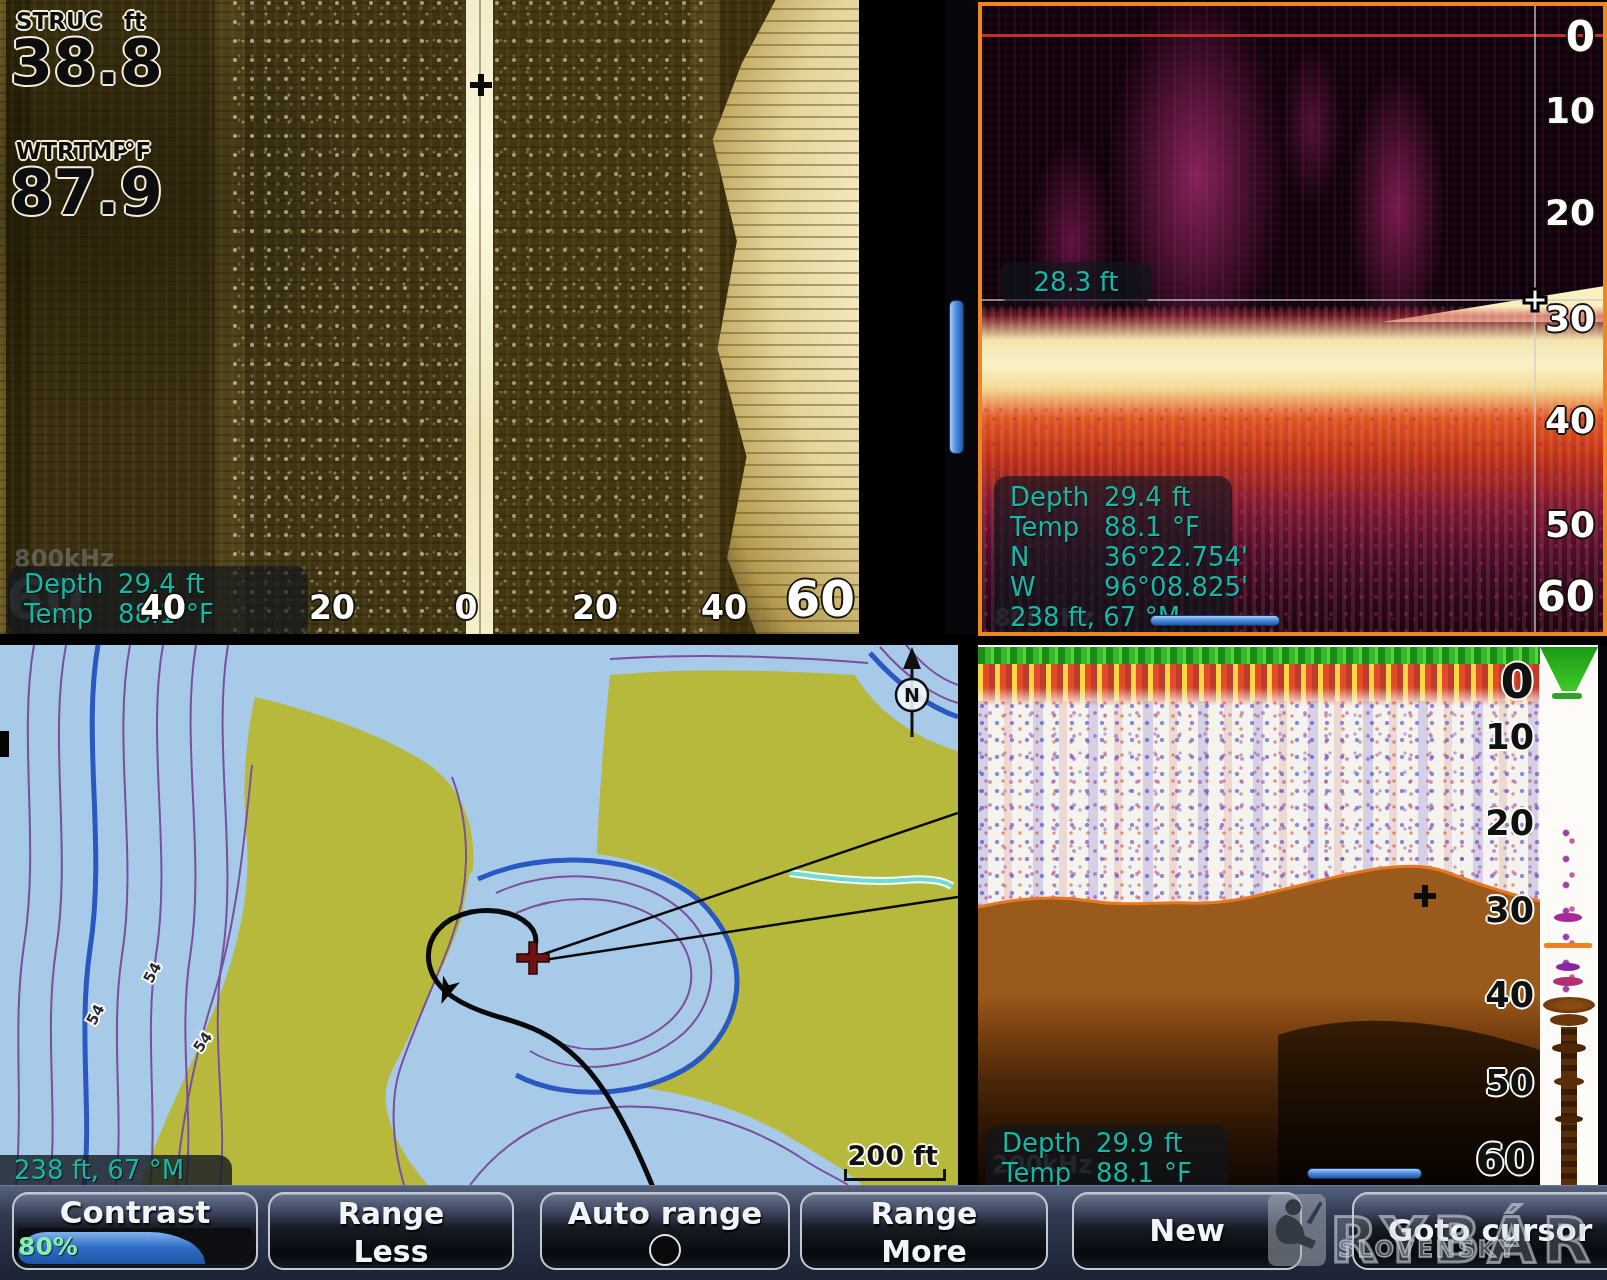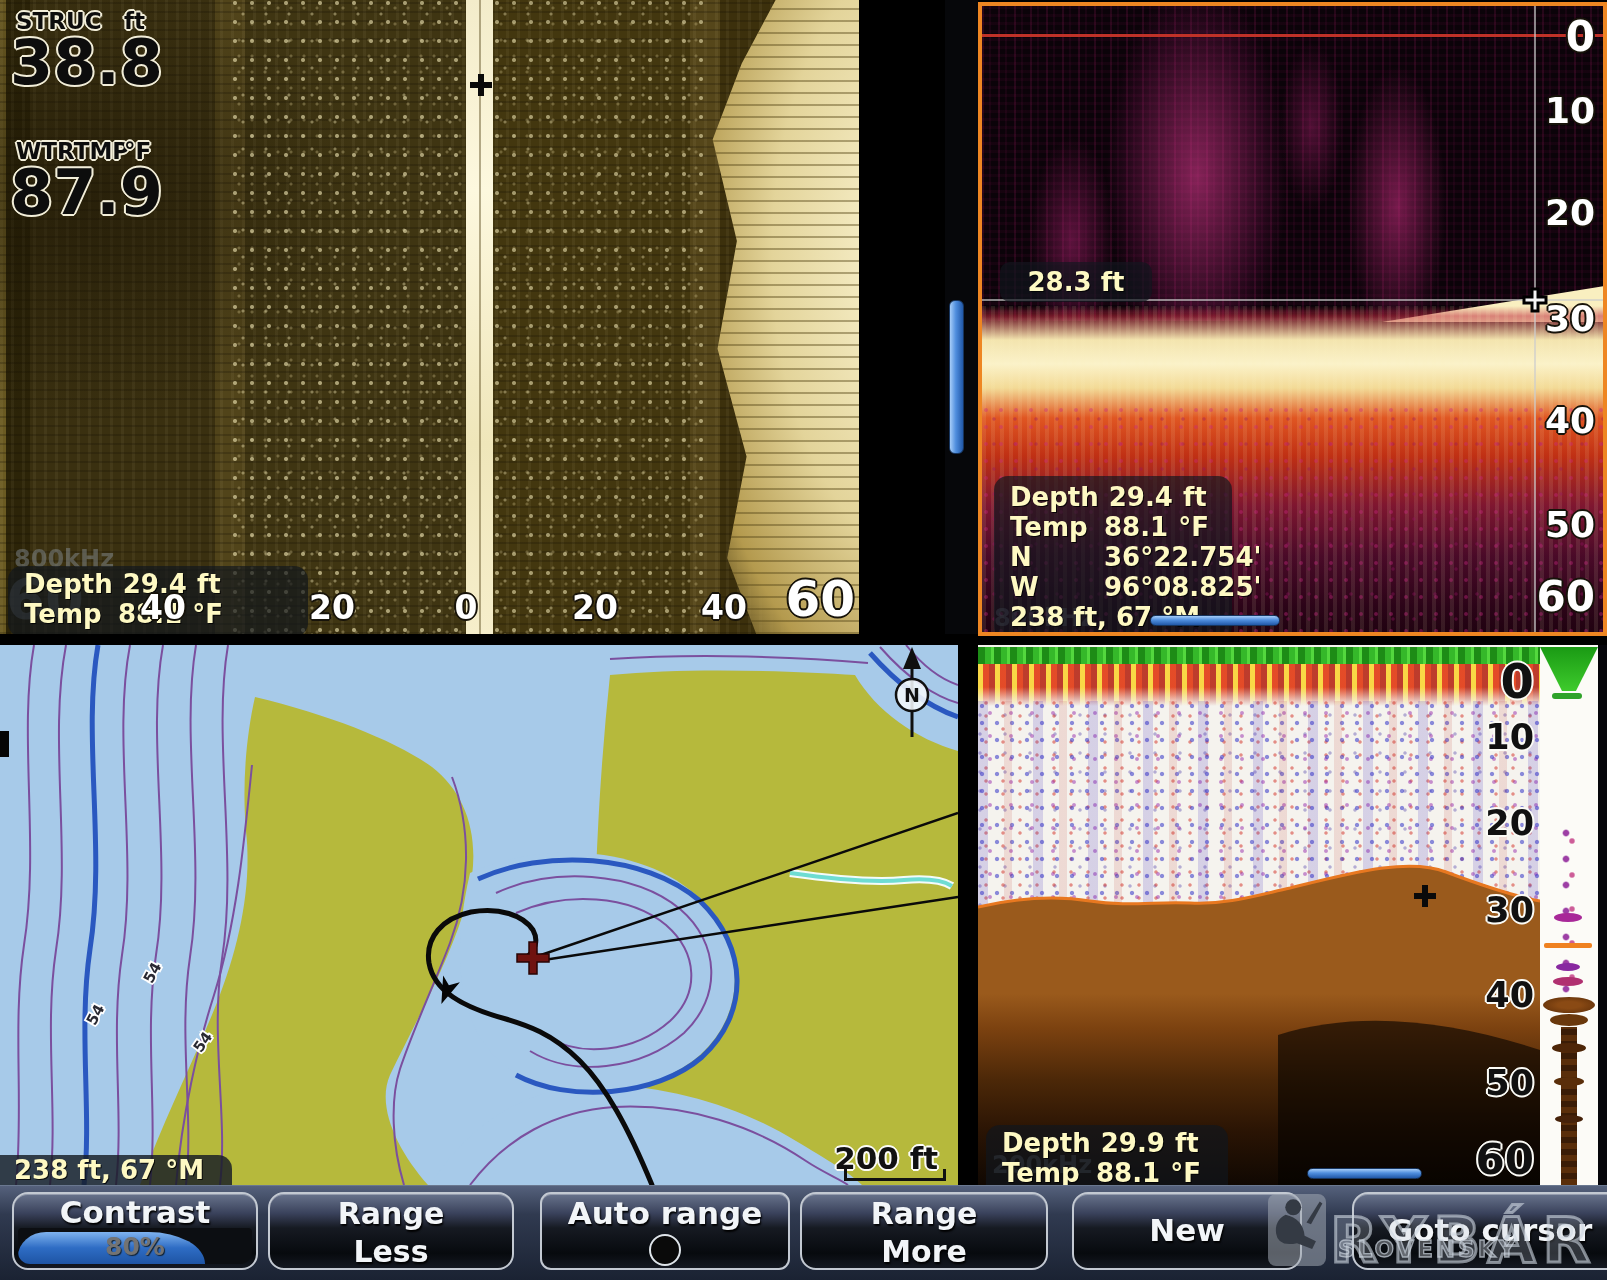--- a/index.html
+++ b/index.html
@@ -4,21 +4,21 @@
 <style>
   html,body{margin:0;padding:0;width:1607px;height:1280px;background:#000;overflow:hidden;
     font-family:"DejaVu Sans","Liberation Sans",sans-serif;}
   .abs{position:absolute;}
   .noi{pointer-events:none;}
   
   .ow{color:#fff;font-weight:bold;text-shadow:2px 0 0 #17130a,-2px 0 0 #17130a,0 2px 0 #17130a,0 -2px 0 #17130a,1px 1px 0 #17130a,-1px -1px 0 #17130a,1px -1px 0 #17130a,-1px 1px 0 #17130a;}
   
   .ob{color:#0d0d0d;font-weight:bold;text-shadow:2px 0 0 #f2eed9,-2px 0 0 #f2eed9,0 2px 0 #f2eed9,0 -2px 0 #f2eed9,1px 1px 0 #f2eed9,-1px -1px 0 #f2eed9,1px -1px 0 #f2eed9,-1px 1px 0 #f2eed9;}
   .obw{color:#111;font-weight:bold;text-shadow:2px 0 0 #fbfbf6,-2px 0 0 #fbfbf6,0 2px 0 #fbfbf6,0 -2px 0 #fbfbf6,1px 1px 0 #fbfbf6,-1px -1px 0 #fbfbf6,1px -1px 0 #fbfbf6,-1px 1px 0 #fbfbf6;}
-  .infobox{background:rgba(16,22,30,.68);border-radius:14px;color:#fef9c3;font-weight:bold;
+  .infobox{background:rgba(16,22,30,.68);border-radius:14px;color:#14b8a6;font-weight:normal;
     text-shadow:1px 1px 0 rgba(0,0,0,.8);}
   .irow{display:flex;gap:10px;line-height:30px;font-size:26px;padding-left:16px;}
   .irow .l{min-width:84px;}
   .ghost{color:rgba(150,162,178,.4);font-weight:bold;}
   .cross{position:absolute;}
   .cross .h,.cross .v{position:absolute;background:#0a0a0a;}
   .cross .h{left:0;top:8px;width:22px;height:6px;}
   .cross .v{left:8px;top:0;width:6px;height:22px;}
   .scrollpill{background:linear-gradient(180deg,#a6cdf8 0%,#4f8ede 45%,#2158a8 100%);border:1px solid #17355e;border-radius:6px;}
   .vpill{background:linear-gradient(90deg,#a6cdf8 0%,#4f8ede 45%,#2158a8 100%);border:1px solid #17355e;border-radius:6px;}
@@ -214,21 +214,21 @@
       <text transform="translate(100,372) rotate(-62)" text-anchor="middle">54</text>
       <text transform="translate(157,330) rotate(-62)" text-anchor="middle">54</text>
       <text transform="translate(207,400) rotate(-55)" text-anchor="middle">54</text>
     </g>
   </svg>
   
   <div class="abs infobox noi" style="left:0;top:510px;width:232px;height:30px;border-radius:0 14px 0 0;background:rgba(22,28,36,.82);">
     <div style="font-size:26px;line-height:30px;padding-left:14px;">238 ft, 67 °M</div>
   </div>
   
-  <div class="abs obw noi" style="right:20px;top:495px;font-size:31px;">200 ft</div>
+  <div class="abs obw noi" style="right:20px;top:495px;font-size:27px;">200 ft</div>
   <div class="abs noi" style="right:12px;top:524px;width:96px;height:9px;border-left:3px solid #111;border-right:3px solid #111;border-bottom:3px solid #111;"></div>
 </section>
 
 <section class="abs" style="left:978px;top:645px;width:629px;height:540px;background:#05050a;overflow:hidden;">
   <div class="abs noi" style="left:0;top:0;width:562px;height:540px;background:#f5f3ee;"></div>
 
   <div class="abs noi" style="left:0;top:2px;width:562px;height:17px;
        background:repeating-linear-gradient(90deg,#1d8c16 0 7px,#35b82a 7px 13px,#53d83e 13px 16px);"></div>
   <div class="abs noi" style="left:0;top:19px;width:562px;height:42px;
        background:linear-gradient(180deg, rgba(245,243,238,0) 55%, rgba(245,243,238,1) 100%),
@@ -302,28 +302,28 @@
       </div>
   </div>
   <div class="abs scrollpill" style="left:329px;top:523px;width:113px;height:9px;"></div>
 </section>
 
 <footer class="abs" style="left:0;top:1185px;width:1607px;height:95px;background:linear-gradient(180deg,#55617c 0%,#303a50 30%,#1a2232 100%);border-top:1px solid #6a7890;">
   <div class="tbtn" style="left:12px;width:246px;">
     <div style="font-size:31px;font-weight:bold;line-height:36px;text-shadow:1px 2px 2px #000;text-align:center;">Contrast</div>
     <div class="abs" style="left:4px;right:4px;bottom:4px;height:36px;background:#0c0e12;border-radius:4px 4px 12px 12px;overflow:hidden;">
       <div class="abs" style="left:0;bottom:0;height:32px;width:80%;background:linear-gradient(180deg,#7fb3ef 0%,#2e6cc4 50%,#1e54a4 100%);border-radius:30px 60px 0 4px / 26px 34px 0 4px;"></div>
-      <div class="abs" style="left:0;right:0;top:4px;text-align:center;font-size:25px;font-weight:bold;color:#737373;text-shadow:1px 1px 1px #123;">80%</div>
+      <div class="abs" style="left:0;right:0;top:4px;text-align:left;font-size:25px;font-weight:bold;color:#86efac;text-shadow:1px 1px 1px #123;">80%</div>
     </div>
   </div>
   <div class="tbtn" style="left:268px;width:246px;">
     <div class="two">Range</div>
     <div class="two">Less</div>
   </div>
-  <div class="tbtn" style="left:540px;width:250px;border-radius:11px;">
+  <div class="tbtn" style="left:540px;width:250px;">
     <div style="font-size:31px;font-weight:bold;line-height:38px;text-shadow:1px 2px 2px #000;">Auto range</div>
     <div class="abs" style="left:50%;top:40px;width:28px;height:28px;margin-left:-16px;background:#0a0a0a;border:2px solid #dfe5ea;border-radius:50%;"></div>
   </div>
   <div class="tbtn" style="left:800px;width:248px;">
     <div class="two">Range</div>
     <div class="two">More</div>
   </div>
   <div class="tbtn" style="left:1072px;width:230px;">
     <div class="one">New waypoint...</div>
   </div>

